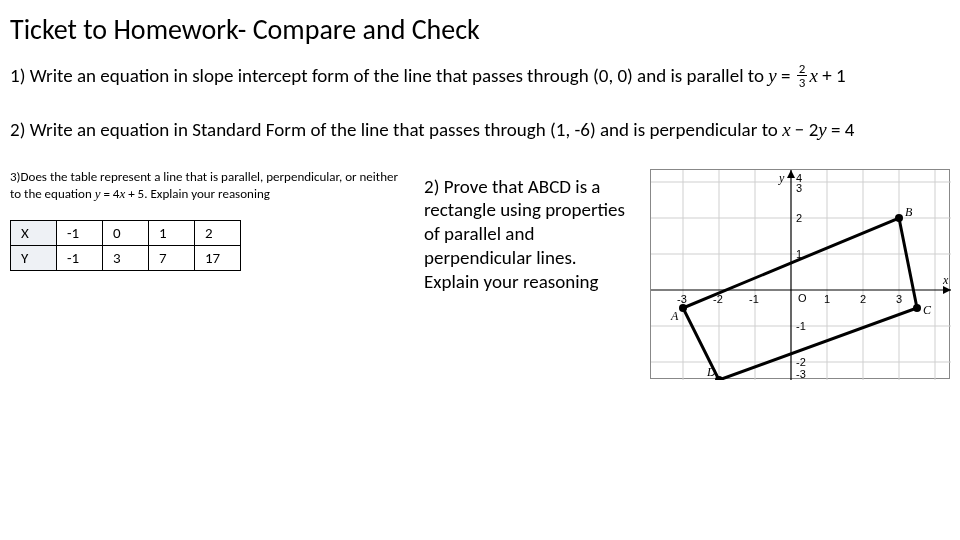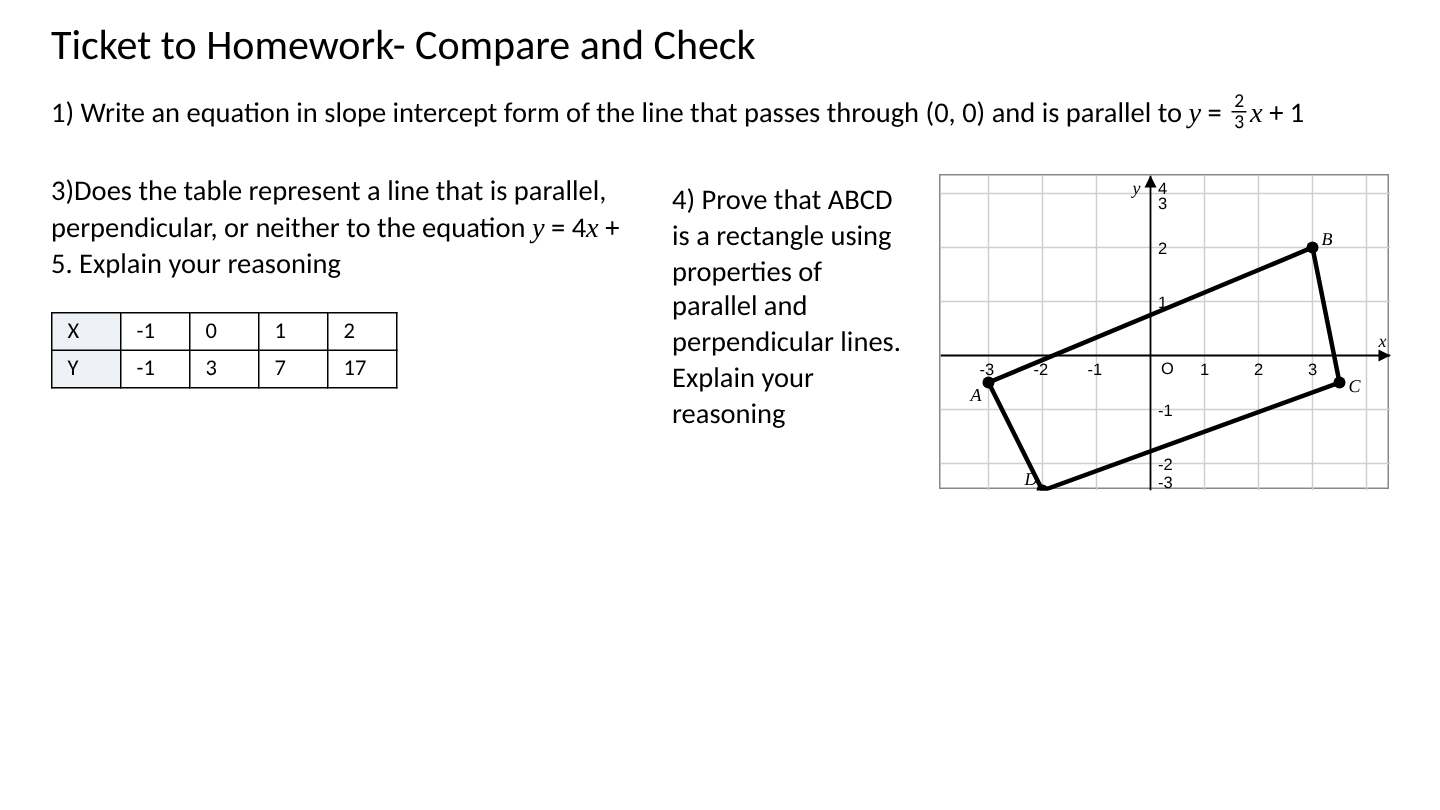--- a/index.html
+++ b/index.html
@@ -1,26 +1,26 @@
 <!DOCTYPE html>
 <html><head>
 <meta charset="utf-8">
 <style>
   * { box-sizing: border-box; margin: 0; padding: 0; }
   html, body { width: 960px; height: 540px; background: #fff; font-family: Calibri, Arial, sans-serif; color: #000; }
-  .page { width: 960px; height: 540px; position: relative; padding: 12px 34px; }
+  .page { width: 960px; height: 540px; position: relative; padding: 12px 10px; }
   .title { font-size: 28px; font-weight: 400; margin-bottom: 16px; }
   .q1, .q2 { font-size: 19px; line-height: 1.35; margin-bottom: 26px; max-width: 890px; }
   .frac { display: inline-block; vertical-align: middle; text-align: center; font-size: 13px; line-height: 1; position: relative; top: -2px; margin: 0 2px; }
   .frac .n { display: block; border-bottom: 1px solid #000; padding: 0 2px; }
   .frac .d { display: block; padding: 0 2px; }
   .math-i { font-style: italic; font-family: 'Cambria Math','Times New Roman',serif; }
 
   .row3 { display: flex; align-items: flex-start; gap: 24px; margin-top: 8px; }
-  .q3 { width: 390px; font-size: 19px; line-height: 1.3; }
+  .q3 { width: 390px; font-size: 13px; line-height: 1.3; }
   .q4text { width: 220px; font-size: 19px; line-height: 1.25; padding-top: 6px; }
 
   .tbl { margin-top: 18px; border-collapse: collapse; font-size: 15px; }
   .tbl td { border: 1px solid #000; padding: 3px 10px; min-width: 46px; background: #fff; color: #000; }
   .tbl td.hcell { background: #eef1f5; }
 
   .graphbox { width: 300px; height: 210px; border: 1px solid #888; position: relative; background: #fff; }
   svg { display: block; }
   .gridline { stroke: #cfcfcf; stroke-width: 1; }
   .axis { stroke: #000; stroke-width: 1.2; }
@@ -35,20 +35,24 @@
 
 <div class="page">
 
   <div class="title">Ticket to Homework- Compare and Check</div>
 
   <div class="q1">
     <span>1) Write an equation in slope intercept form of the line that passes through (0, 0) and is parallel to </span>
     <span class="math-i">y</span><span> = </span><span class="frac"><span class="n">2</span><span class="d">3</span></span><span class="math-i">x</span><span> + 1</span>
   </div>
 
+  <div class="q2">
+    <span>2) Write an equation in Standard Form of the line that passes through (1, -6) and is perpendicular to </span>
+    <span class="math-i">x</span><span> − 2</span><span class="math-i">y</span><span> = 4</span>
+  </div>
 
   <div class="row3">
 
     <div>
       <div class="q3">
         <span>3)Does the table represent a line that is parallel, perpendicular, or neither to the equation </span><span class="math-i">y</span><span> = 4</span><span class="math-i">x</span><span> + 5</span><span>. Explain your reasoning</span>
       </div>
       <table class="tbl">
         <tbody>
             <tr>
@@ -62,21 +66,21 @@
           <td class="hcell">Y</td>
           <td>-1</td>
           <td>3</td>
           <td>7</td>
           <td>17</td>
         </tr>
       </tbody>
         </table>
     </div>
 
-    <div class="q4text">4) Prove that ABCD is a rectangle using properties of parallel and perpendicular lines. Explain your reasoning</div>
+    <div class="q4text">2) Prove that ABCD is a rectangle using properties of parallel and perpendicular lines. Explain your reasoning</div>
 
     <div class="graphbox">
       <svg width="300" height="210" viewBox="0 0 300 210">
 
         <g>
           <line class="gridline" x1="32" y1="0" x2="32" y2="210"></line>
           <line class="gridline" x1="68" y1="0" x2="68" y2="210"></line>
           <line class="gridline" x1="104" y1="0" x2="104" y2="210"></line>
           <line class="gridline" x1="176" y1="0" x2="176" y2="210"></line>
           <line class="gridline" x1="212" y1="0" x2="212" y2="210"></line>

